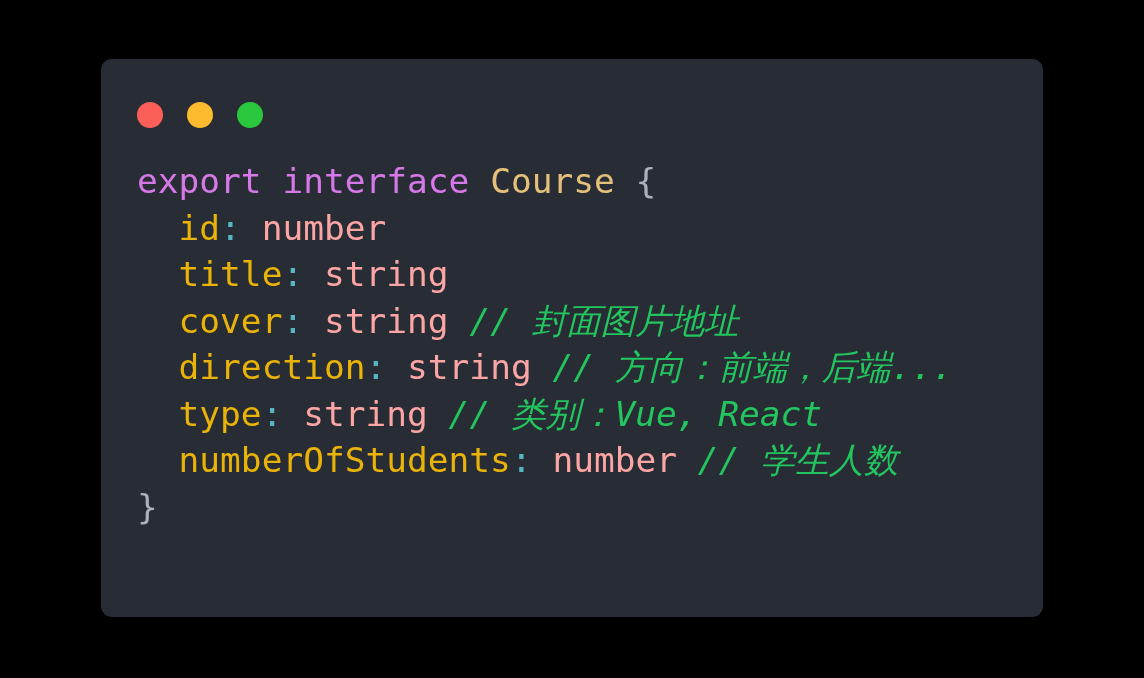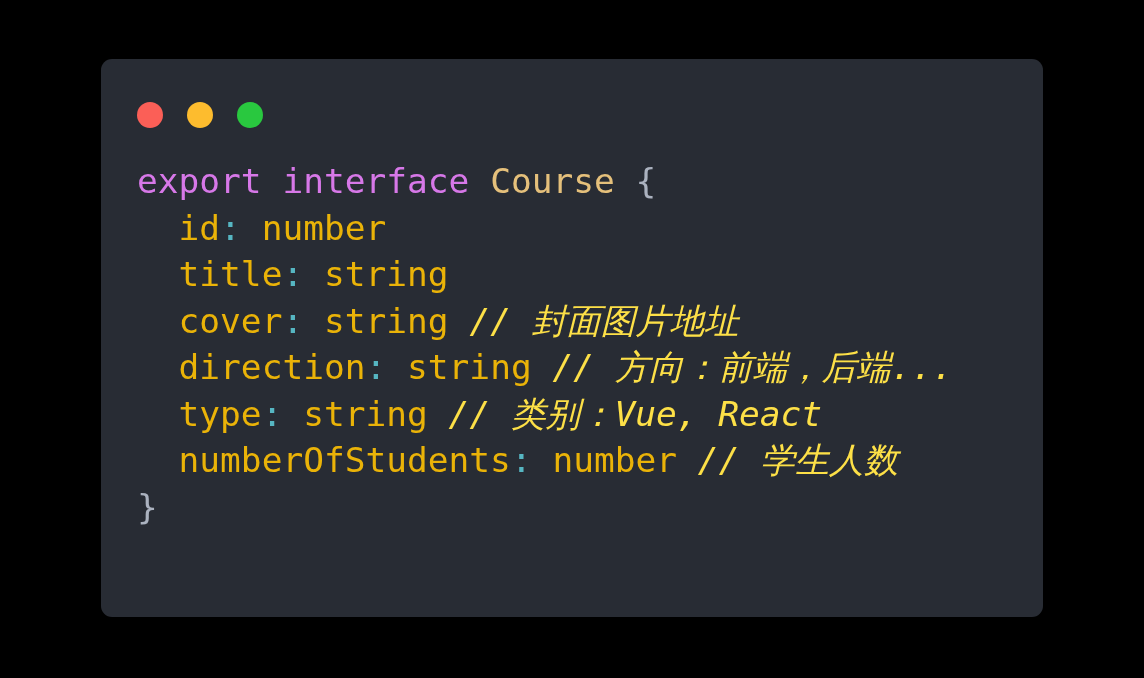--- a/index.html
+++ b/index.html
@@ -75,23 +75,23 @@
     height: 46.5px;
     white-space: pre;
   }
 
   
   .tok-keyword  { color: #d778e8; }
   .tok-type     { color: #e5c07b; }
   .tok-punct    { color: #abb2bf; }
   .tok-prop     { color: #eab308; }
   .tok-colon    { color: #56b6c2; }
-  .tok-prim     { color: #eab308; text-align: right; }
+  .tok-prim     { color: #fca5a5; text-align: right; }
   .tok-comment  {
-    color: #fde047;
+    color: #22c55e;
     font-style: italic;
   }
 </style>
 </head>
 <body style="background: rgb(0, 0, 0);">
 
 <div id="screen" style="background: rgb(0, 0, 0);">
 
   <div id="code-card" style="background: rgb(40, 44, 52);">
 

